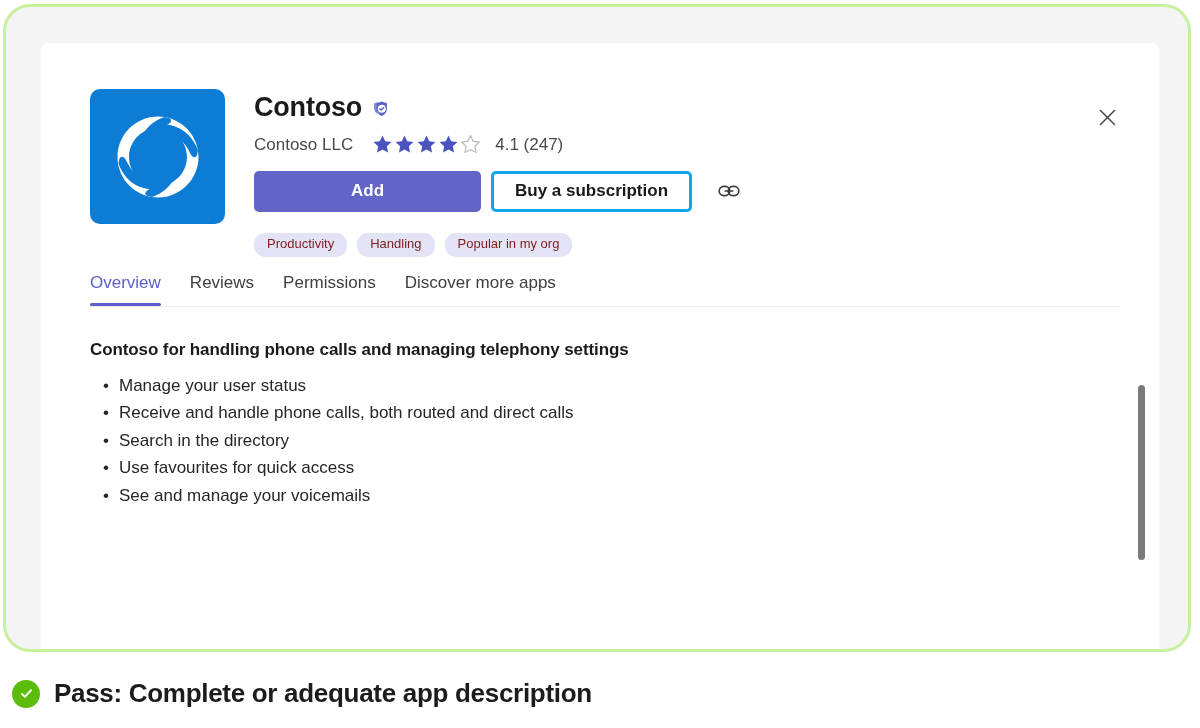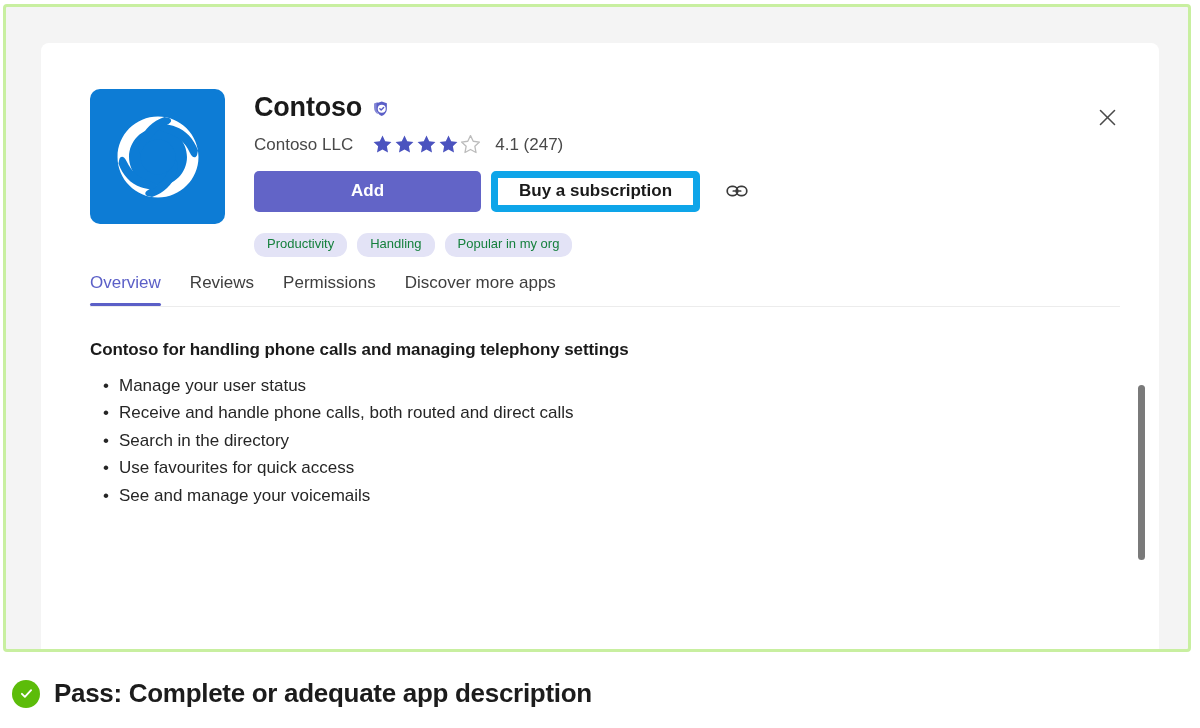--- a/index.html
+++ b/index.html
@@ -14,21 +14,21 @@
 
   
   .screenshot-frame {
     position: absolute;
     left: 3px;
     top: 4px;
     width: 1188px;
     height: 648px;
     box-sizing: border-box;
     border: 3px solid #c8efa0;
-    border-radius: 4px;
+    border-radius: 27px;
     background: #f4f4f4;
     overflow: hidden;
   }
 
   
   .app-card {
     position: absolute;
     left: 35px;
     top: 36px;
     width: 1118px;
@@ -115,21 +115,21 @@
     color: #ffffff;
     font-size: 17px;
     font-weight: bold;
     font-family: "Liberation Sans", sans-serif;
     cursor: pointer;
   }
   .btn-subscription {
     height: 41px;
     padding: 0 21px;
     background: #ffffff;
-    border: 7px solid #0ea5e9;
+    border: 3px solid #0ea5e9;
     border-radius: 5px;
     color: #1a1a1a;
     font-size: 17px;
     font-weight: bold;
     font-family: "Liberation Sans", sans-serif;
     cursor: pointer;
   }
   .link-icon-btn {
     margin-left: 12px;
     width: 30px;
@@ -143,21 +143,21 @@
     padding: 0;
   }
 
   .tags-row {
     display: flex;
     gap: 10px;
     margin-top: 21px;
   }
   .tag {
     background: #e3e3f6;
-    color: #15803d;
+    color: #7f1d1d;
     font-size: 13px;
     border-radius: 11px;
     padding: 4px 13px 5px 13px;
     line-height: 1.15;
     cursor: pointer;
   }
 
   .close-btn {
     position: absolute;
     right: 36px;

